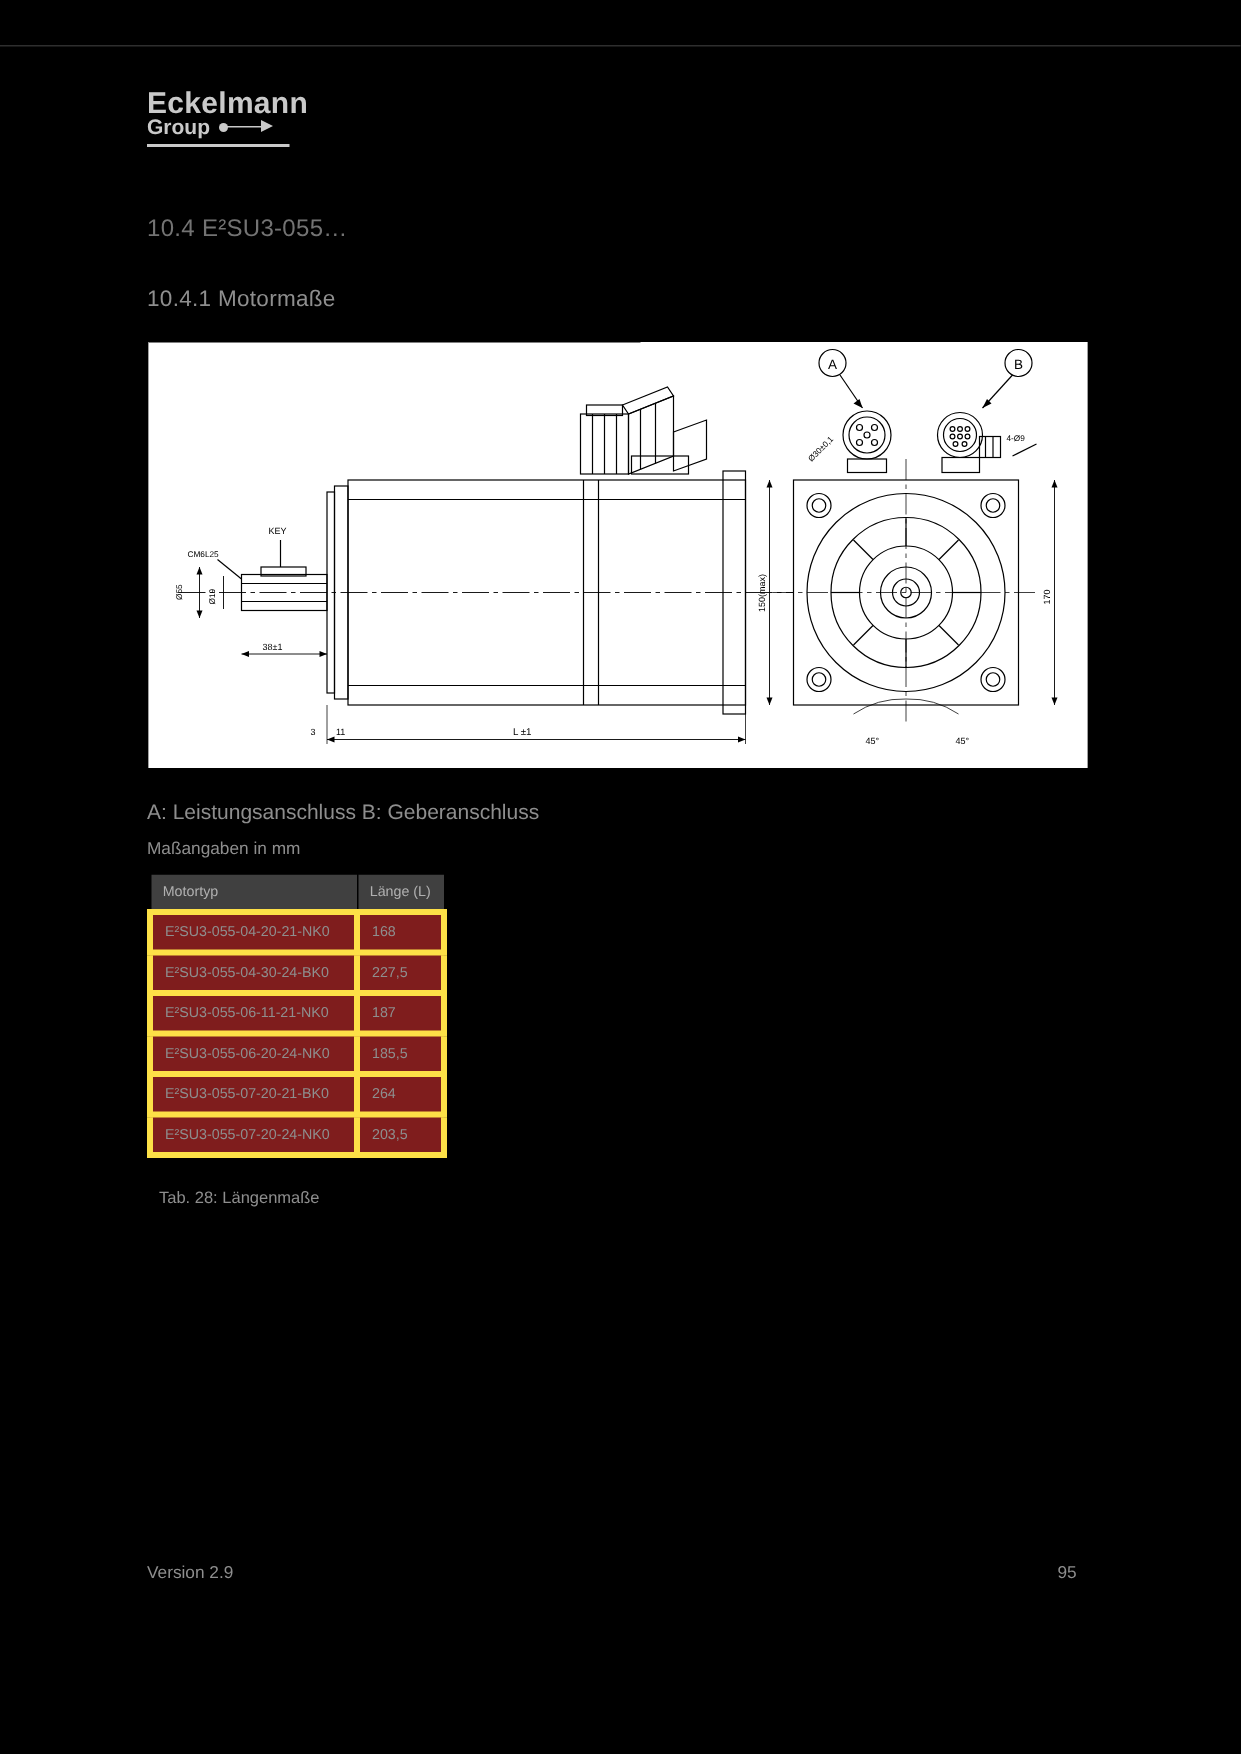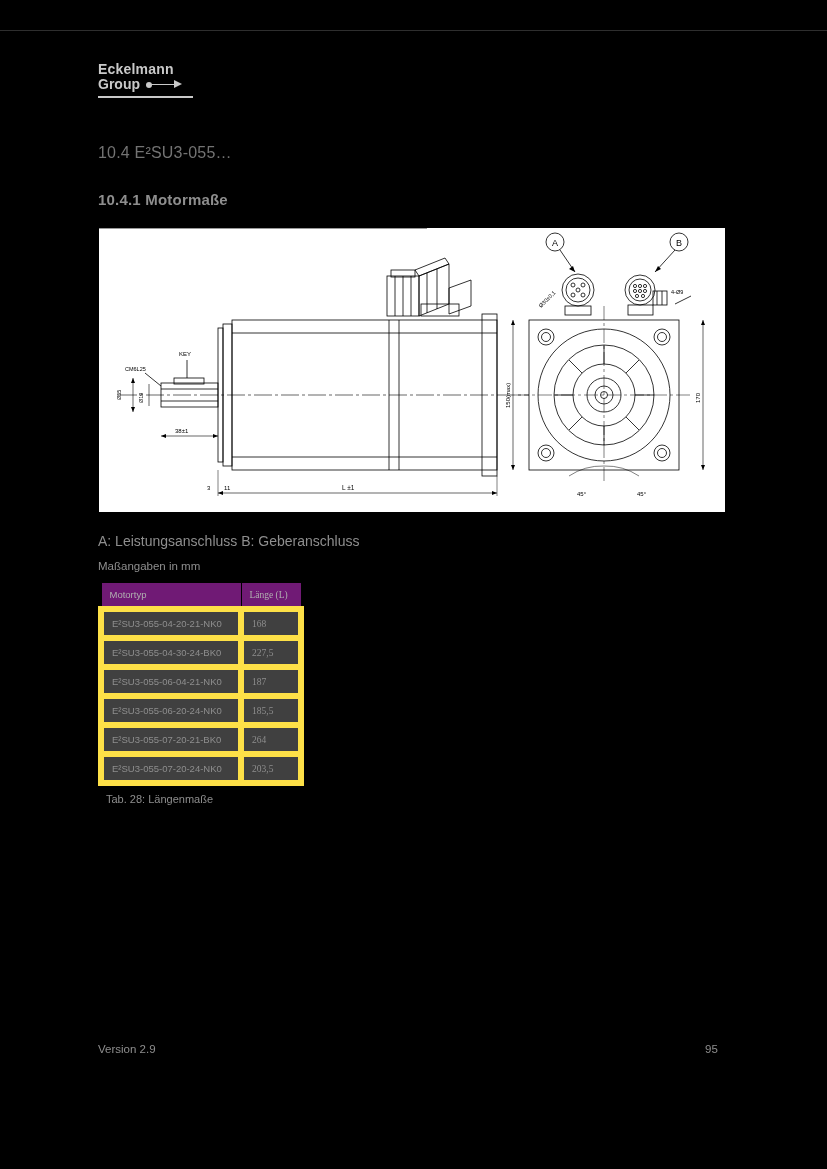--- a/index.html
+++ b/index.html
@@ -30,21 +30,21 @@
     background: #2e2e2e;
   }
   
   .logo {
     position: absolute;
     left: 98px;
     top: 62px;
     width: 95px;
   }
   .logo-line1 {
-    font-size: 14px;
+    font-size: 20px;
     font-weight: bold;
     letter-spacing: .2px;
     color: #c9c9c9;
     line-height: 15px;
   }
   .logo-row2 {
     display: flex;
     align-items: center;
     gap: 6px;
     line-height: 15px;
@@ -99,21 +99,21 @@
     font-weight: normal;
     color: #737373;
     letter-spacing: .2px;
   }
   h2.subsection {
     position: absolute;
     left: 98px;
     top: 191px;
     margin: 0;
     font-size: 15px;
-    font-weight: bold;
+    font-weight: normal;
     color: #8e8e8e;
     letter-spacing: .2px;
   }
   
   .drawing {
     position: absolute;
     left: 99px;
     top: 228px;
     width: 626px;
     height: 284px;
@@ -138,35 +138,35 @@
   
   table.dims {
     position: absolute;
     left: 98px;
     top: 582px;
     border-collapse: collapse;
     font-size: 9.5px;
     color: #8e8e8e;
   }
   table.dims th {
-    background: #701a75;
+    background: #404040;
     color: #b0b0b0;
     font-weight: normal;
     text-align: left;
     padding: 6px 8px;
     border: 1px solid #000;
   }
   table.dims td {
-    background: #404040;
+    background: #7f1d1d;
     padding: 6px 8px;
-    border: 6px solid #fde047;
+    border: 4px solid #fde047;
     color: #8e8e8e;
   }
   table.dims th.c1, table.dims td.c1 { width: 118px; }
-  table.dims th.c2, table.dims td.c2 { width: 38px; font-family: Liberation Serif, serif; }
+  table.dims th.c2, table.dims td.c2 { width: 38px; }
   .tab-caption {
     position: absolute;
     left: 106px;
     top: 793px;
     font-size: 11px;
     color: #8e8e8e;
   }
   
   .footer-left {
     position: absolute;
@@ -370,21 +370,21 @@
     <tbody>
       <tr>
         <td class="c1">E²SU3-055-04-20-21-NK0</td>
         <td class="c2">168</td>
       </tr>
       <tr>
         <td class="c1">E²SU3-055-04-30-24-BK0</td>
         <td class="c2">227,5</td>
       </tr>
       <tr>
-        <td class="c1">E²SU3-055-06-04-21-NK0</td>
+        <td class="c1">E²SU3-055-06-11-21-NK0</td>
         <td class="c2">187</td>
       </tr>
       <tr>
         <td class="c1">E²SU3-055-06-20-24-NK0</td>
         <td class="c2">185,5</td>
       </tr>
       <tr>
         <td class="c1">E²SU3-055-07-20-21-BK0</td>
         <td class="c2">264</td>
       </tr>

